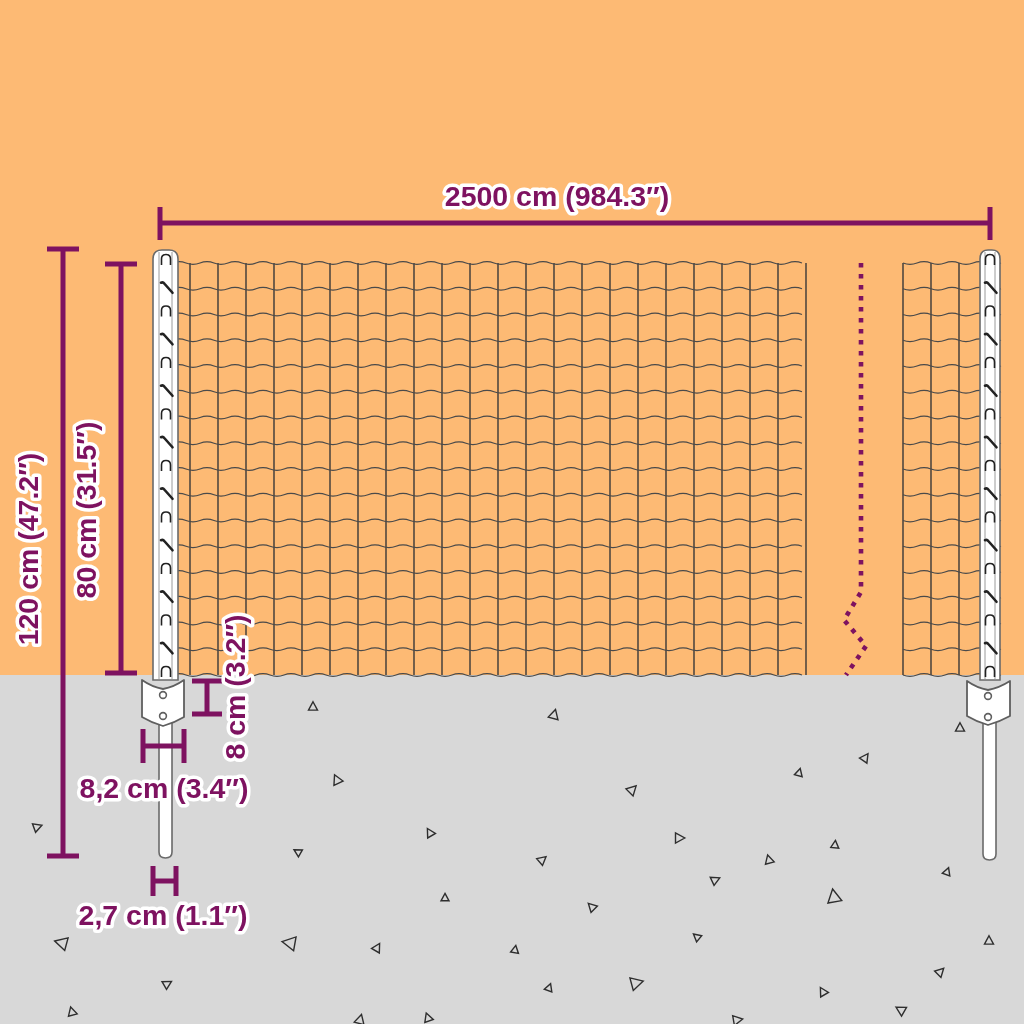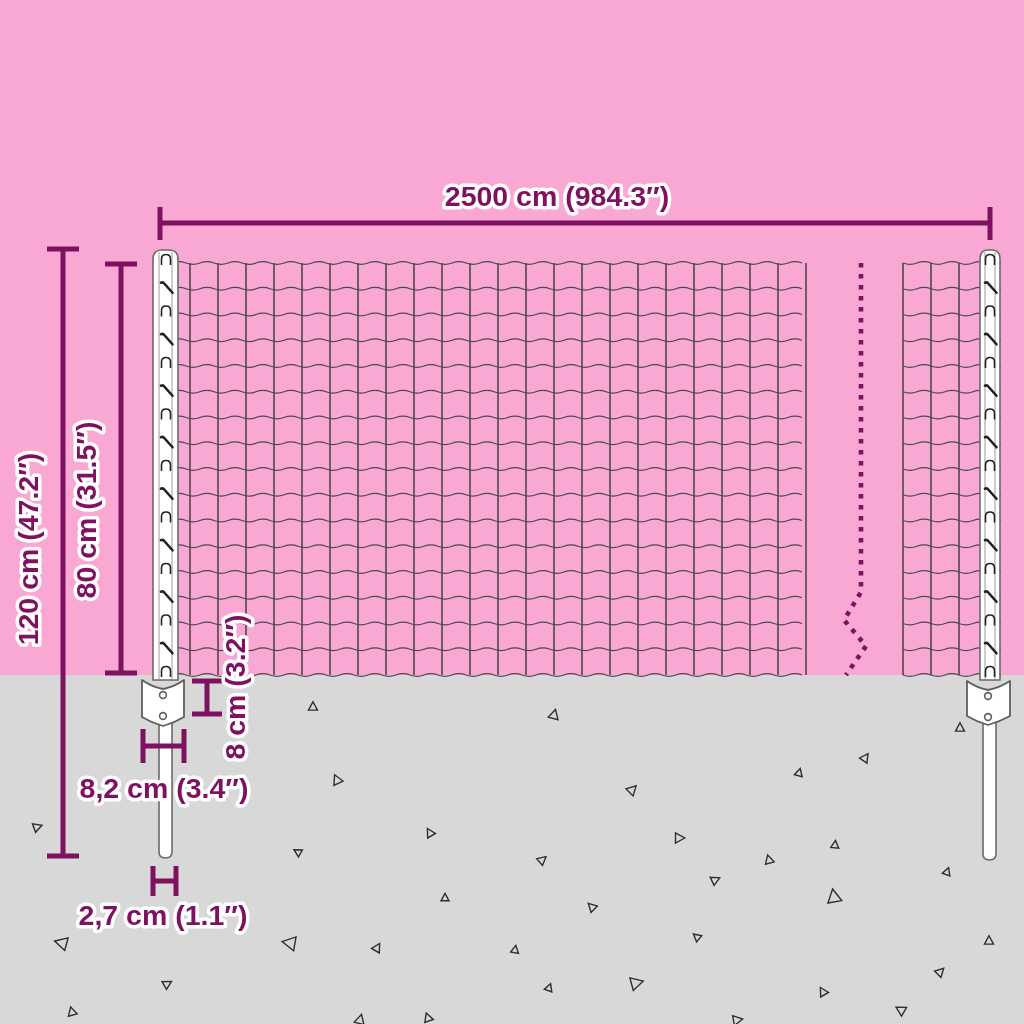--- a/index.html
+++ b/index.html
@@ -1,16 +1,16 @@
 <!DOCTYPE html>
 <html><head>
 <meta charset="utf-8">
 <style>
   html,body{margin:0;padding:0;background:#ffffff;}
-  #stage{position:relative;width:1024px;height:1024px;background:#f9a8d4;overflow:hidden;
+  #stage{position:relative;width:1024px;height:1024px;background:#fdba74;overflow:hidden;
          font-family:"Liberation Sans", sans-serif;}
   svg{position:absolute;left:0;top:0;}
   .dim-line{stroke:#7E1260;stroke-width:5;fill:none;stroke-linecap:butt;}
   .dim-dashed{stroke:#7E1260;stroke-width:4.6;fill:none;stroke-dasharray:4.5 6.5;}
   .dim-label{font:700 28.5px "Liberation Sans", sans-serif;fill:#7E1260;
              stroke:#ffffff;stroke-width:7px;paint-order:stroke;stroke-linejoin:round;
              text-anchor:middle;}
   .wire-h{stroke:#4a4a4a;stroke-width:1.3;fill:none;}
   .wire-v{stroke:#383838;stroke-width:1.4;fill:none;}
   .post{fill:#ffffff;stroke:#6a6a6a;stroke-width:1.6;}

